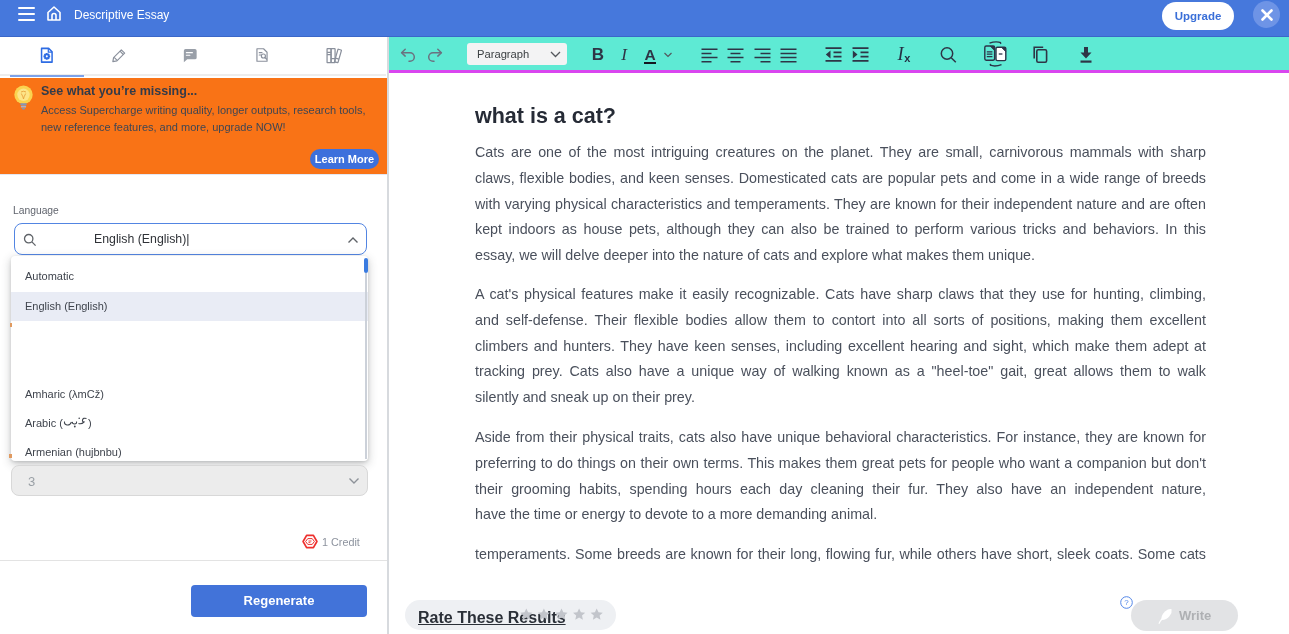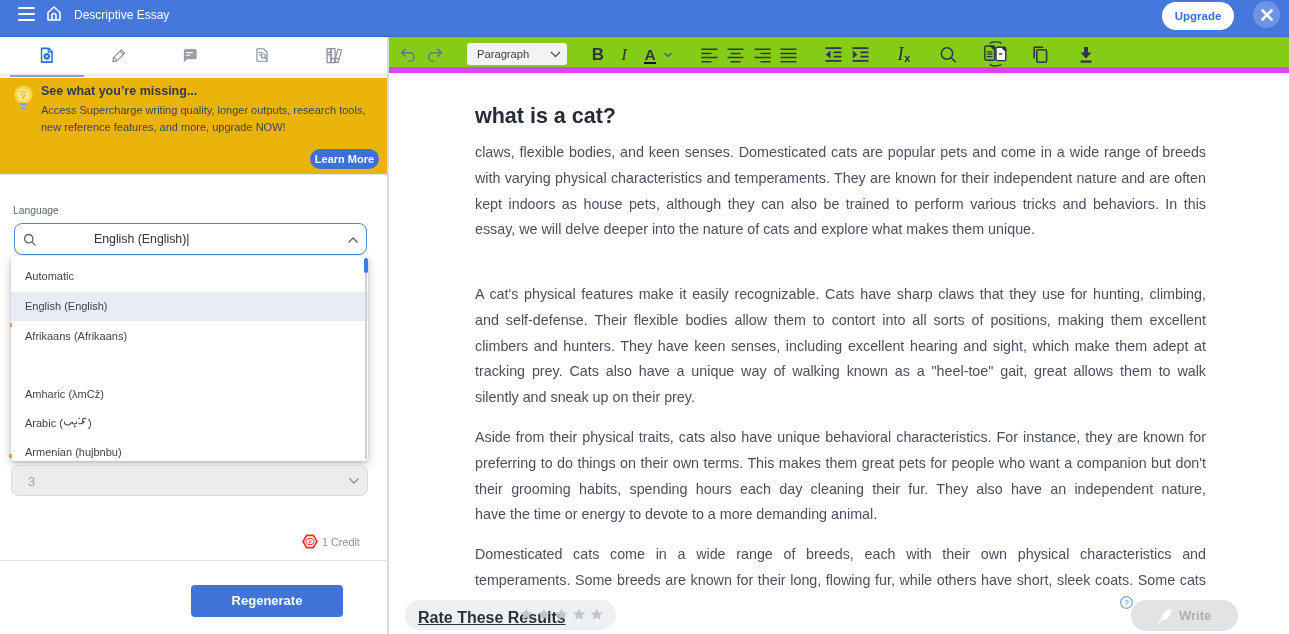--- a/index.html
+++ b/index.html
@@ -10,43 +10,43 @@
   #burger { position:absolute; left:18px; top:7px; width:17px; height:14px; }
   #burger div { height:2.2px; background:#fff; border-radius:2px; margin-bottom:3.6px; }
   #title { position:absolute; left:74px; top:8px; color:#ffffff; font-size:12px; font-weight:normal; letter-spacing:0px; }
   #upgrade { position:absolute; left:1162px; top:2px; width:72px; height:28px; background:#fff; border-radius:14px; color:#3a6fd8; font-size:11.5px; font-weight:bold; text-align:center; line-height:28px; }
   #closex { position:absolute; left:1253px; top:1px; width:27px; height:27px; border-radius:50%; background:#6e94e6; }
   
   #sidebar { position:absolute; left:0; top:37px; width:387px; height:597px; background:#fff; }
   #tabstrip { position:absolute; left:0; top:0; width:386px; height:39px; border-bottom:2px solid #ededed; background:#fff; }
   .tab { position:absolute; top:10px; }
   #tabline { position:absolute; left:10px; top:37.5px; width:74px; height:2.5px; background:#7da2ea; }
-  #promo { position:absolute; left:0; top:41px; width:426px; height:97px; background:#eab308; border-bottom:1px solid #e3e7f2;padding-left:8px; }
+  #promo { position:absolute; left:0; top:41px; width:426px; height:97px; background:#f97316; border-bottom:1px solid #e3e7f2;padding-left:8px; }
   #promo .bulb { position:absolute; left:14px; top:7px; }
   #promo h3 { position:absolute; left:41px; top:6px; font-size:12.5px; color:#333b49; }
   #promo .pline { position:absolute; left:41px; font-size:11px; color:#3f4653; white-space:nowrap; }
   #learnmore { position:absolute; left:310px; top:70.5px; width:69px; height:20px; background:#3d70dc; border-radius:11px; color:#fff; font-size:11px; font-weight:bold; text-align:center; line-height:20px; white-space:nowrap; }
   #lang-label { position:absolute; left:13px; top:168px; font-size:10.3px; color:#61656e; }
   #lang-input { position:absolute; left:14px; top:185.5px; width:353px; height:32px; border:1.5px solid #5285e2; border-radius:8px; background:#fff; }
   #lang-input .txt { position:absolute; left:31px; top:8px; font-size:12.3px; color:#2f3237;margin-left:48px; }
   #dropdown { position:absolute; left:11px; top:219px; width:357px; height:205px; background:#fff; border-radius:4px; box-shadow:0 3px 10px rgba(60,64,67,0.3), 0 1px 3px rgba(60,64,67,0.15); }
   .opt { position:absolute; left:0; width:340px; height:29.3px; line-height:29.3px; padding-left:14px; font-size:11px; color:#3f444d; }
   .opt.sel { background:#e9ecf5; width:357px; }
   #sb-thumb { position:absolute; left:352.5px; top:2px; width:4px; height:15px; background:#3a7be0; border-radius:2px; }
   #sb-track { position:absolute; left:353.5px; top:17px; width:2.5px; height:186px; background:#ccd1d9; }
   #sel3 { position:absolute; left:11px; top:428px; width:357px; height:31px; background:#ececec; border:1px solid #d8d8d8; border-radius:8px; }
   #sel3 .t { position:absolute; left:16px; top:8px; font-size:13px; color:#9aa0a6; }
   #credit { position:absolute; left:302px; top:497px; height:14px; }
   #credit span { position:absolute; left:20px; top:1.5px; font-size:10.8px; color:#8d939e; white-space:nowrap; }
   #sb-divider { position:absolute; left:0; top:523px; width:387px; height:1px; background:#e3e3e3; }
   #btn-start { position:absolute; left:11px; top:548px; width:152px; height:32px; border:1px solid #3f74d9; border-radius:4px; background:#fff; color:#3064d2; font-size:13px; font-weight:bold; text-align:center; line-height:30px; }
-  #btn-regen { position:absolute; left:191px; top:548px; width:152px; height:32px; border-radius:4px; background:#4273d9; color:#fff; font-size:13px; font-weight:bold; text-align:center; line-height:32px; }
+  #btn-regen { position:absolute; left:191px; top:548px; width:176px; height:32px; border-radius:4px; background:#4273d9; color:#fff; font-size:13px; font-weight:bold; text-align:center; line-height:32px; }
   
   #main { position:absolute; left:387px; top:37px; width:902px; height:597px; background:#fff; }
-  #toolbar { position:absolute; left:0; top:0; width:902px; height:36px; background:#84cc16; border-bottom:6px solid #d946ef; }
+  #toolbar { position:absolute; left:0; top:0; width:902px; height:36px; background:#5eead4; border-bottom:3px solid #d946ef; }
   .tbi { position:absolute; top:0; height:36px; display:flex; align-items:center; justify-content:center; }
   #para-select { position:absolute; left:80px; top:6px; width:100px; height:22px; background:#f3f3f4; border-radius:3px; }
   #para-select span { position:absolute; left:10px; top:5px; font-size:11.2px; color:#3c4043; }
   #doc { position:absolute; left:0; top:36px; width:902px; height:561px; background:#fff; overflow:hidden; }
   #doc h1 { position:absolute; left:88px; top:31px; font-size:21.5px; color:#262b36; letter-spacing:0px; }
   .para { position:absolute; left:88px; width:731px; font-size:14.3px; color:#4a505c; line-height:25.8px; }
   .jl { text-align:justify; text-align-last:justify; }
   .ll { text-align:left; }
   #ratepill { position:absolute; left:18px; top:563px; width:211px; height:30px; background:#eef0f3; border-radius:15px; }
   #ratepill b { position:absolute; left:13px; top:9px; font-size:16px; color:#2b3038;text-decoration:underline; }
@@ -139,21 +139,20 @@
         <path d="M8.9 8.9 L12.6 12.6"></path>
       </svg>
     <div class="txt">English (English)<span style="font-weight:normal">|</span></div>
     <svg style="position:absolute;left:332px;top:12.5px" width="12" height="8" viewBox="0 0 12 8" fill="none" stroke="#5f6368" stroke-width="1.4">
         <path d="M1.5 6.5 L6 2 L10.5 6.5"></path>
       </svg>
   </div>
   <div id="dropdown">
     <div class="opt" style="top:6px">Automatic</div>
     <div class="opt sel" style="top:36px">English (English)</div>
-    <div class="opt" style="top:66px">Afrikaans (Afrikaans)</div>
     <div class="opt" style="top:124px">Amharic (λmCž)</div>
     <div class="opt" style="top:153px">Arabic (<svg width="25" height="11" viewBox="0 0 25 11" style="vertical-align:-1px" fill="none" stroke="#3f444d" stroke-width="1.1">
           <path d="M23.5 1.5 q-3.5 -1 -4 1.5 q-0.3 1.8 1.5 2 q-2.5 2.5 -5.5 1.5"></path>
           <path d="M13.5 4.5 q0.5 2.5 -2 2.5 q-2.5 0 -2 -2.2"></path>
           <path d="M8.5 5 q-1.5 3.5 -4.5 3 q-3 -0.5 -2.5 -3.5"></path>
           <circle cx="11.8" cy="9.5" r="0.9" fill="#3f444d" stroke="none"></circle>
           <circle cx="16.2" cy="1.2" r="0.8" fill="#3f444d" stroke="none"></circle>
         </svg>)</div>
     <div class="opt" style="top:182px">Armenian (hujbnbu)</div>
     <div id="sb-thumb"></div>
@@ -251,40 +250,40 @@
       </svg>
     <svg class="tbi" style="left:691px" width="16" height="36" viewBox="0 0 16 36" fill="#2e3546">
         <path d="M8 10 l0 0 L8 10 Z"></path>
         <path d="M6 10 H10 V15.5 H13.5 L8 21.5 L2.5 15.5 H6 Z"></path>
         <rect x="2.5" y="23.5" width="11" height="2.2"></rect>
       </svg>
   </div>
   <div id="doc">
     <h1>what is a cat?</h1>
     <div class="para" style="top:67px">
+      <div class="jl">Cats are one of the most intriguing creatures on the planet. They are small, carnivorous mammals with sharp</div>
       <div class="jl">claws, flexible bodies, and keen senses. Domesticated cats are popular pets and come in a wide range of breeds</div>
       <div class="jl">with varying physical characteristics and temperaments. They are known for their independent nature and are often</div>
       <div class="jl">kept indoors as house pets, although they can also be trained to perform various tricks and behaviors. In this</div>
       <div class="ll">essay, we will delve deeper into the nature of cats and explore what makes them unique.</div>
     </div>
     <div class="para" style="top:209px">
       <div class="jl">A cat's physical features make it easily recognizable. Cats have sharp claws that they use for hunting, climbing,</div>
       <div class="jl">and self-defense. Their flexible bodies allow them to contort into all sorts of positions, making them excellent</div>
       <div class="jl">climbers and hunters. They have keen senses, including excellent hearing and sight, which make them adept at</div>
       <div class="jl">tracking prey. Cats also have a unique way of walking known as a "heel-toe" gait, great allows them to walk</div>
       <div class="ll">silently and sneak up on their prey.</div>
     </div>
     <div class="para" style="top:352px">
       <div class="jl">Aside from their physical traits, cats also have unique behavioral characteristics. For instance, they are known for</div>
       <div class="jl">preferring to do things on their own terms. This makes them great pets for people who want a companion but don't</div>
       <div class="jl">their grooming habits, spending hours each day cleaning their fur. They also have an independent nature,</div>
       <div class="ll">have the time or energy to devote to a more demanding animal.</div>
     </div>
     <div class="para" style="top:469px">
-      <div class="jl">Domesticated cats come in a wide range of breeds, each with their own physical characteristics and</div>
       <div class="jl">temperaments. Some breeds are known for their long, flowing fur, while others have short, sleek coats. Some cats</div>
     </div>
   </div>
   <div id="ratepill">
     <b>Rate These Results</b>
     <svg class="stars" width="92" height="13" viewBox="0 0 92 13" fill="#c2c5cb">
         <path d="M6.3 0.4 L8.1 4.3 L12.4 4.7 L9.2 7.6 L10.1 11.8 L6.3 9.6 L2.5 11.8 L3.4 7.6 L0.2 4.7 L4.5 4.3 Z" transform="translate(0.0,0)"></path>
         <path d="M6.3 0.4 L8.1 4.3 L12.4 4.7 L9.2 7.6 L10.1 11.8 L6.3 9.6 L2.5 11.8 L3.4 7.6 L0.2 4.7 L4.5 4.3 Z" transform="translate(17.6,0)"></path>
         <path d="M6.3 0.4 L8.1 4.3 L12.4 4.7 L9.2 7.6 L10.1 11.8 L6.3 9.6 L2.5 11.8 L3.4 7.6 L0.2 4.7 L4.5 4.3 Z" transform="translate(35.2,0)"></path>
         <path d="M6.3 0.4 L8.1 4.3 L12.4 4.7 L9.2 7.6 L10.1 11.8 L6.3 9.6 L2.5 11.8 L3.4 7.6 L0.2 4.7 L4.5 4.3 Z" transform="translate(52.800000000000004,0)"></path>

